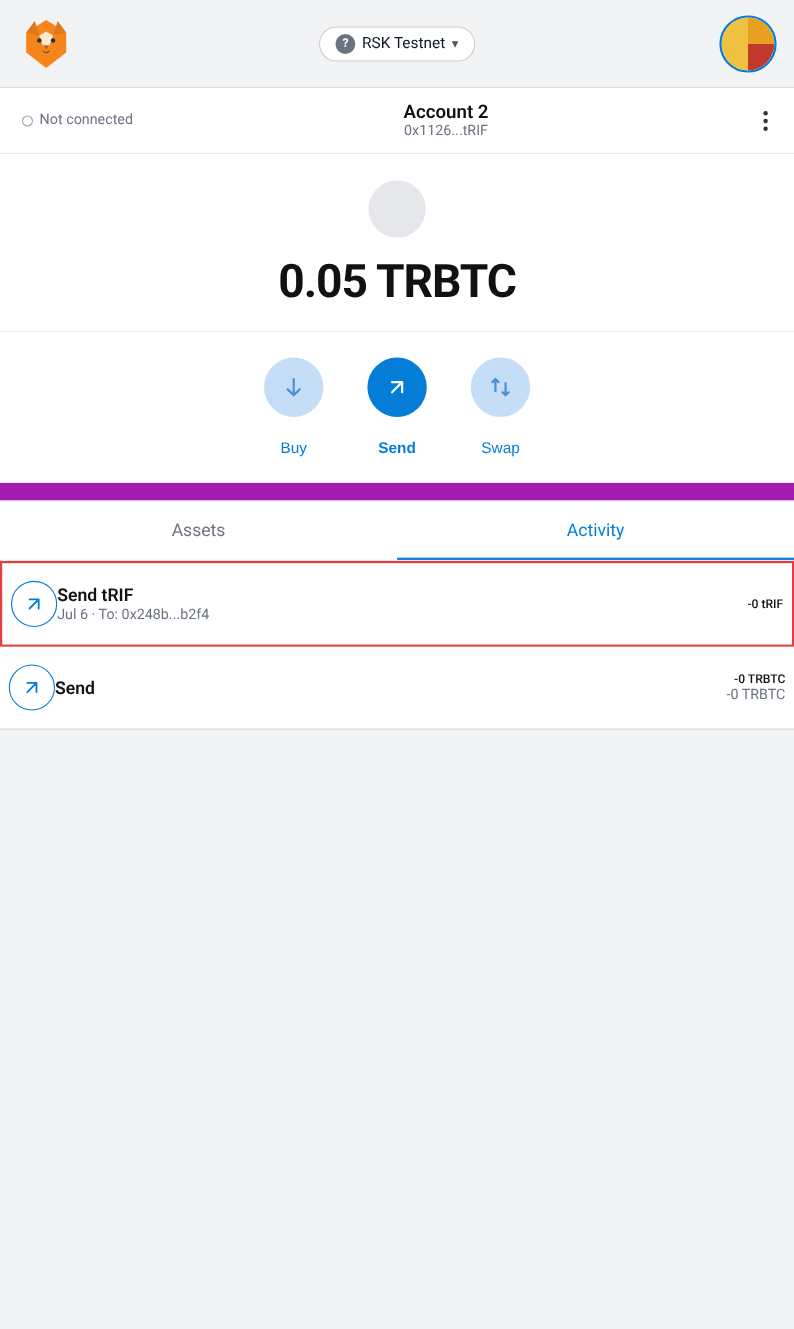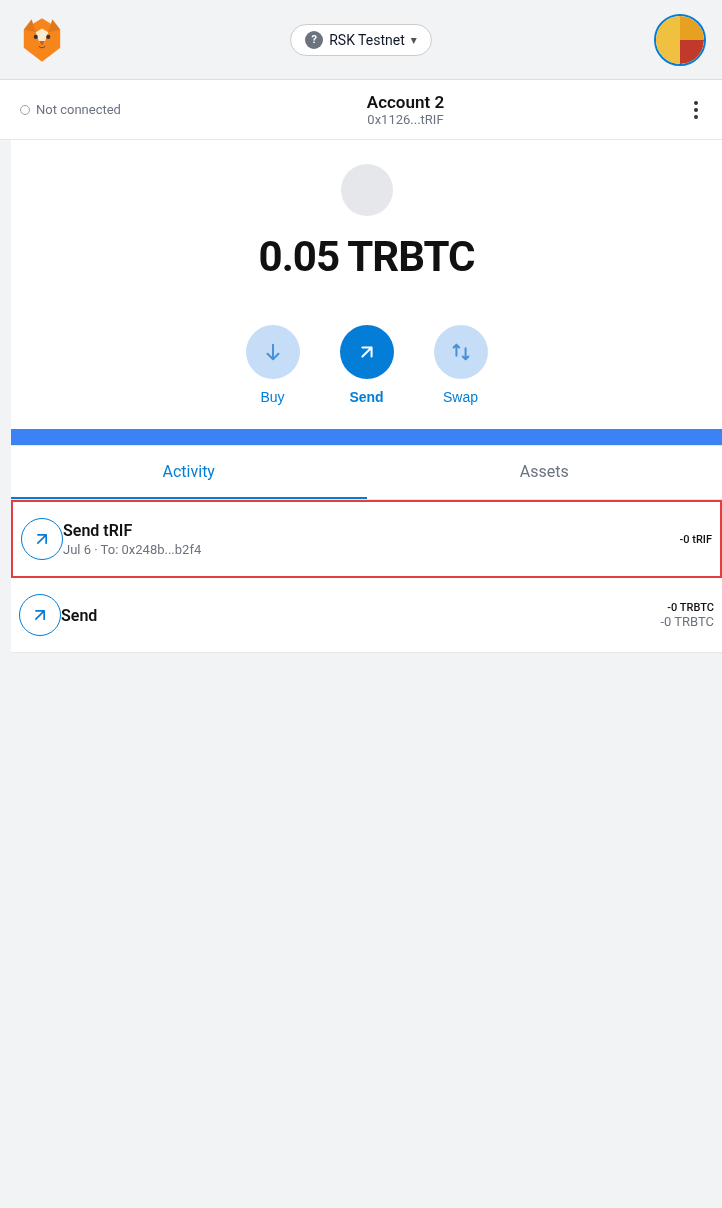--- a/index.html
+++ b/index.html
@@ -117,23 +117,22 @@
     .three-dots span {
       width: 4px;
       height: 4px;
       border-radius: 50%;
       background: #333;
       display: block;
     }
 
     
     .main-content {
-      background: #3b82f6;
+      background: #a21caf;
       padding: 0;
-      margin-left: 11px;
     }
 
     
     .balance-section {
       display: flex;
       flex-direction: column;
       align-items: center;
       padding: 24px 20px 20px;
       background: white;
     }
@@ -156,21 +155,21 @@
       display: flex;
       justify-content: center;
       gap: 40px;
       padding: 24px 20px;
       background: white;
     }
     .action-btn {
       display: flex;
       flex-direction: column;
       align-items: center;
-      gap: 10px;
+      gap: 20px;
       cursor: pointer;
       background: none;
       border: none;
     }
     .action-btn-circle {
       width: 54px;
       height: 54px;
       border-radius: 50%;
       display: flex;
       align-items: center;
@@ -368,22 +367,22 @@
       <div class="action-btn-circle light">
         <svg viewBox="0 0 24 24" fill="none" xmlns="http://www.w3.org/2000/svg">
           <path d="M7 16V4m0 0L4 7m3-3l3 3M17 8v12m0 0l3-3m-3 3l-3-3" stroke="#4a90d9" stroke-width="2.2" stroke-linecap="round" stroke-linejoin="round"></path>
         </svg>
       </div>
       <span class="action-btn-label">Swap</span>
     </button>
   </div>
 
   <div class="tabs">
+    <div class="tab">Assets</div>
     <div class="tab active">Activity</div>
-    <div class="tab">Assets</div>
   </div>
 
   <div class="transactions">
 
     <div class="transaction-item highlighted">
       <div class="tx-icon">
         <svg viewBox="0 0 24 24" fill="none" xmlns="http://www.w3.org/2000/svg" width="20" height="20">
           <path d="M7 17L17 7m0 0H7m10 0v10" stroke="#037dd6" stroke-width="2" stroke-linecap="round" stroke-linejoin="round"></path>
         </svg>
       </div>

